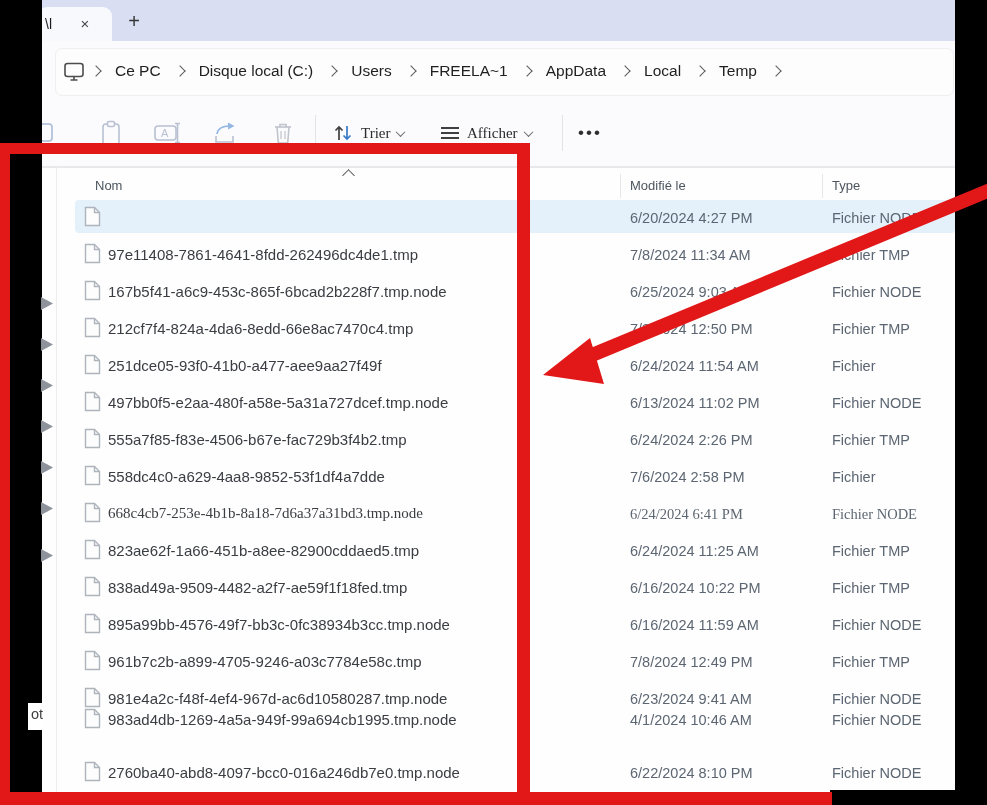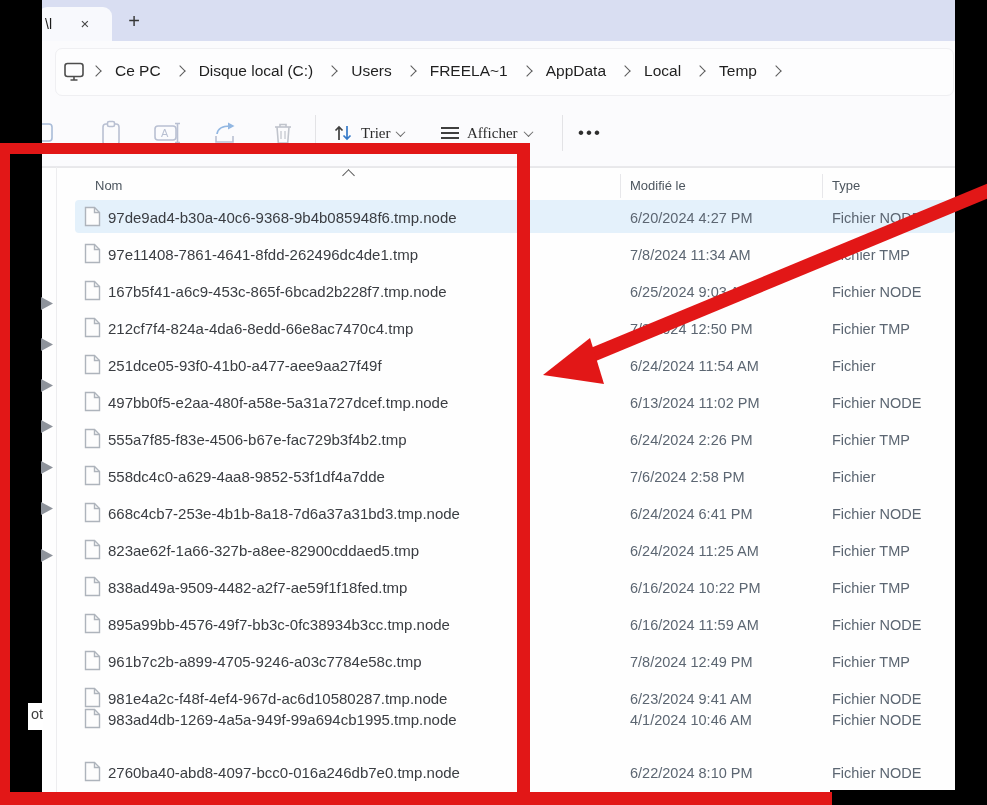--- a/index.html
+++ b/index.html
@@ -160,21 +160,20 @@
   <div class="abs hdr" style="left:630px;top:178px">Modifié le</div>
   <div class="abs hdrsep" style="left:822px"></div>
   <div class="abs hdr" style="left:832px;top:178px">Type</div>
   <div class="abs rows" id="rows">
       <div class="row sel" style="top: 0px;">
         <span class="selbg"></span>
         <span class="ficon"><svg width="17" height="21" viewBox="0 0 17 21">
             <path d="M1.5 1.5 h9 l5 5 v13 h-14 z" fill="#fdfdfd" stroke="#aeb4bc" stroke-width="1.4"></path>
             <path d="M10.5 1.5 v5 h5" fill="none" stroke="#aeb4bc" stroke-width="1.4"></path>
           </svg></span>
-        <span class="fname">97de9ad4-b30a-40c6-9368-9b4b085948f6.tmp.node</span>
         <span class="fdate">6/20/2024 4:27 PM</span>
         <span class="ftype">Fichier NODE</span>
       </div>
       <div class="row" style="top: 37px;">
         <span class="selbg"></span>
         <span class="ficon"><svg width="17" height="21" viewBox="0 0 17 21">
             <path d="M1.5 1.5 h9 l5 5 v13 h-14 z" fill="#fdfdfd" stroke="#aeb4bc" stroke-width="1.4"></path>
             <path d="M10.5 1.5 v5 h5" fill="none" stroke="#aeb4bc" stroke-width="1.4"></path>
           </svg></span>
         <span class="fname">97e11408-7861-4641-8fdd-262496dc4de1.tmp</span>
@@ -234,37 +233,37 @@
       <div class="row" style="top: 259px;">
         <span class="selbg"></span>
         <span class="ficon"><svg width="17" height="21" viewBox="0 0 17 21">
             <path d="M1.5 1.5 h9 l5 5 v13 h-14 z" fill="#fdfdfd" stroke="#aeb4bc" stroke-width="1.4"></path>
             <path d="M10.5 1.5 v5 h5" fill="none" stroke="#aeb4bc" stroke-width="1.4"></path>
           </svg></span>
         <span class="fname">558dc4c0-a629-4aa8-9852-53f1df4a7dde</span>
         <span class="fdate">7/6/2024 2:58 PM</span>
         <span class="ftype">Fichier</span>
       </div>
-      <div class="row" style="top: 296px;">
+      <div class="row" style="top: 296px; font-family: Liberation Serif, serif;">
         <span class="selbg"></span>
         <span class="ficon"><svg width="17" height="21" viewBox="0 0 17 21">
             <path d="M1.5 1.5 h9 l5 5 v13 h-14 z" fill="#fdfdfd" stroke="#aeb4bc" stroke-width="1.4"></path>
             <path d="M10.5 1.5 v5 h5" fill="none" stroke="#aeb4bc" stroke-width="1.4"></path>
           </svg></span>
         <span class="fname">668c4cb7-253e-4b1b-8a18-7d6a37a31bd3.tmp.node</span>
         <span class="fdate">6/24/2024 6:41 PM</span>
         <span class="ftype">Fichier NODE</span>
       </div>
       <div class="row" style="top: 333px;">
         <span class="selbg"></span>
         <span class="ficon"><svg width="17" height="21" viewBox="0 0 17 21">
             <path d="M1.5 1.5 h9 l5 5 v13 h-14 z" fill="#fdfdfd" stroke="#aeb4bc" stroke-width="1.4"></path>
             <path d="M10.5 1.5 v5 h5" fill="none" stroke="#aeb4bc" stroke-width="1.4"></path>
           </svg></span>
-        <span class="fname">823ae62f-1a66-327b-a8ee-82900cddaed5.tmp</span>
+        <span class="fname">823ae62f-1a66-451b-a8ee-82900cddaed5.tmp</span>
         <span class="fdate">6/24/2024 11:25 AM</span>
         <span class="ftype">Fichier TMP</span>
       </div>
       <div class="row" style="top: 370px;">
         <span class="selbg"></span>
         <span class="ficon"><svg width="17" height="21" viewBox="0 0 17 21">
             <path d="M1.5 1.5 h9 l5 5 v13 h-14 z" fill="#fdfdfd" stroke="#aeb4bc" stroke-width="1.4"></path>
             <path d="M10.5 1.5 v5 h5" fill="none" stroke="#aeb4bc" stroke-width="1.4"></path>
           </svg></span>
         <span class="fname">838ad49a-9509-4482-a2f7-ae59f1f18fed.tmp</span>

